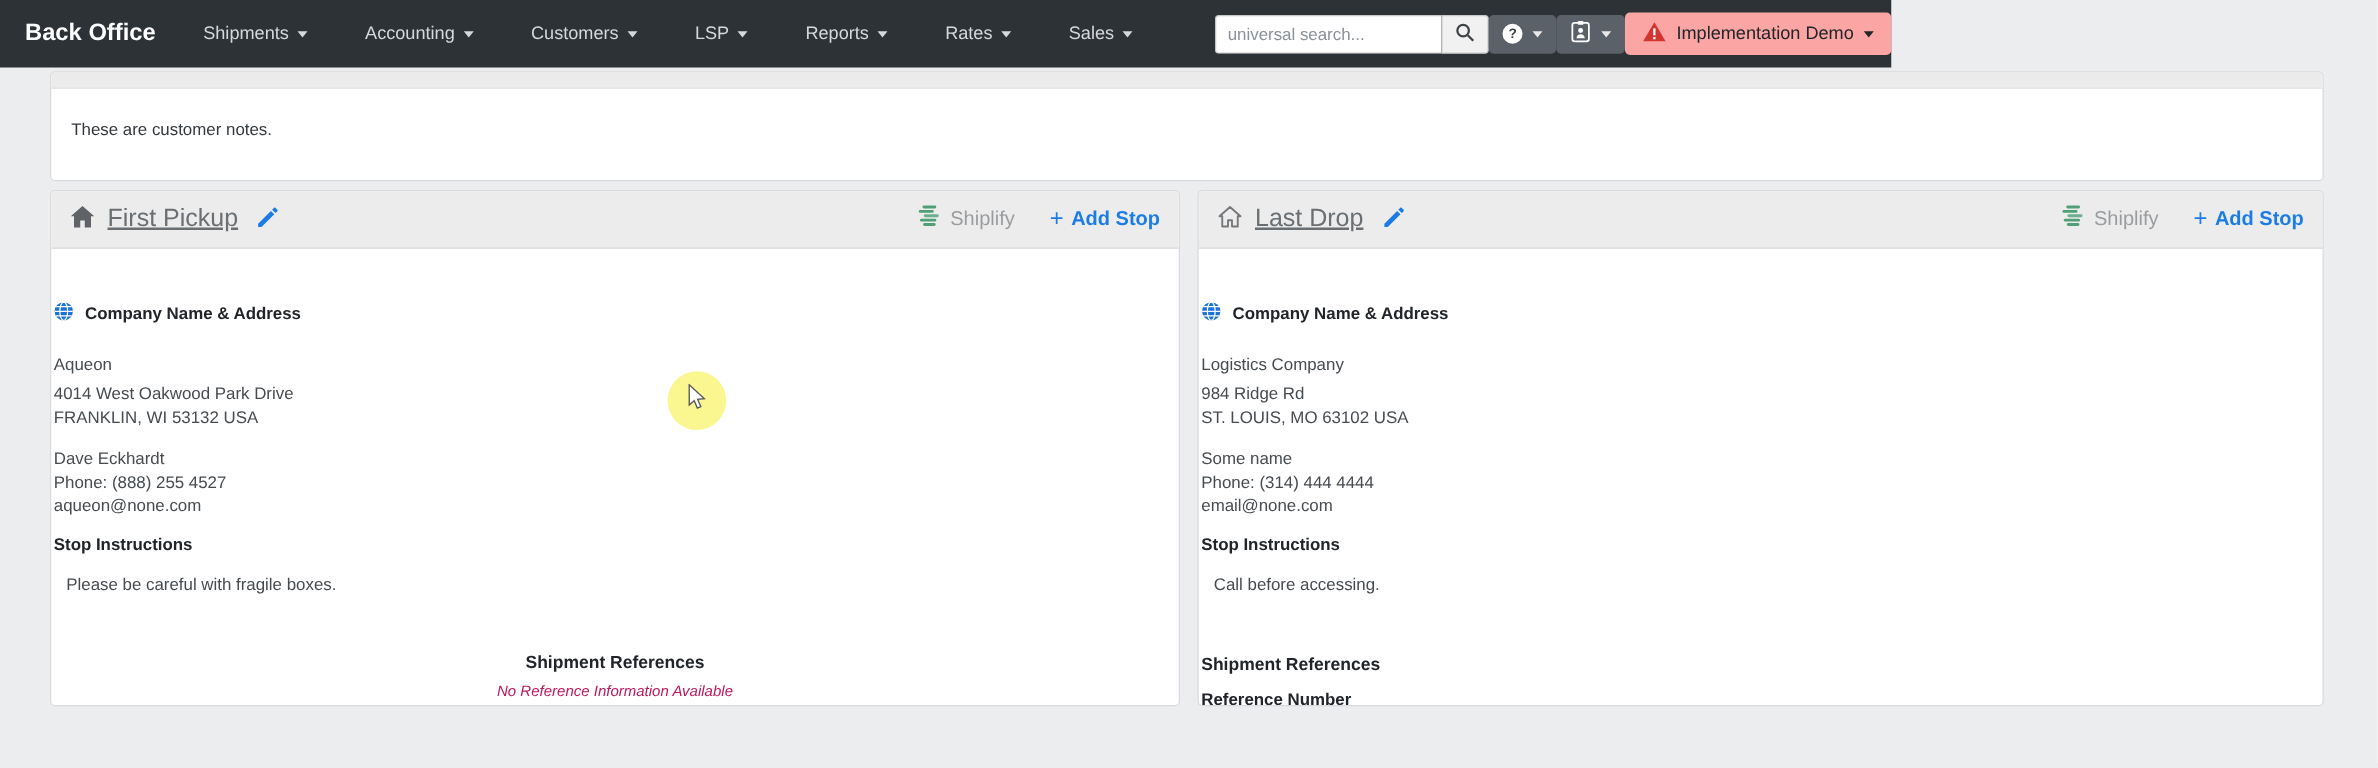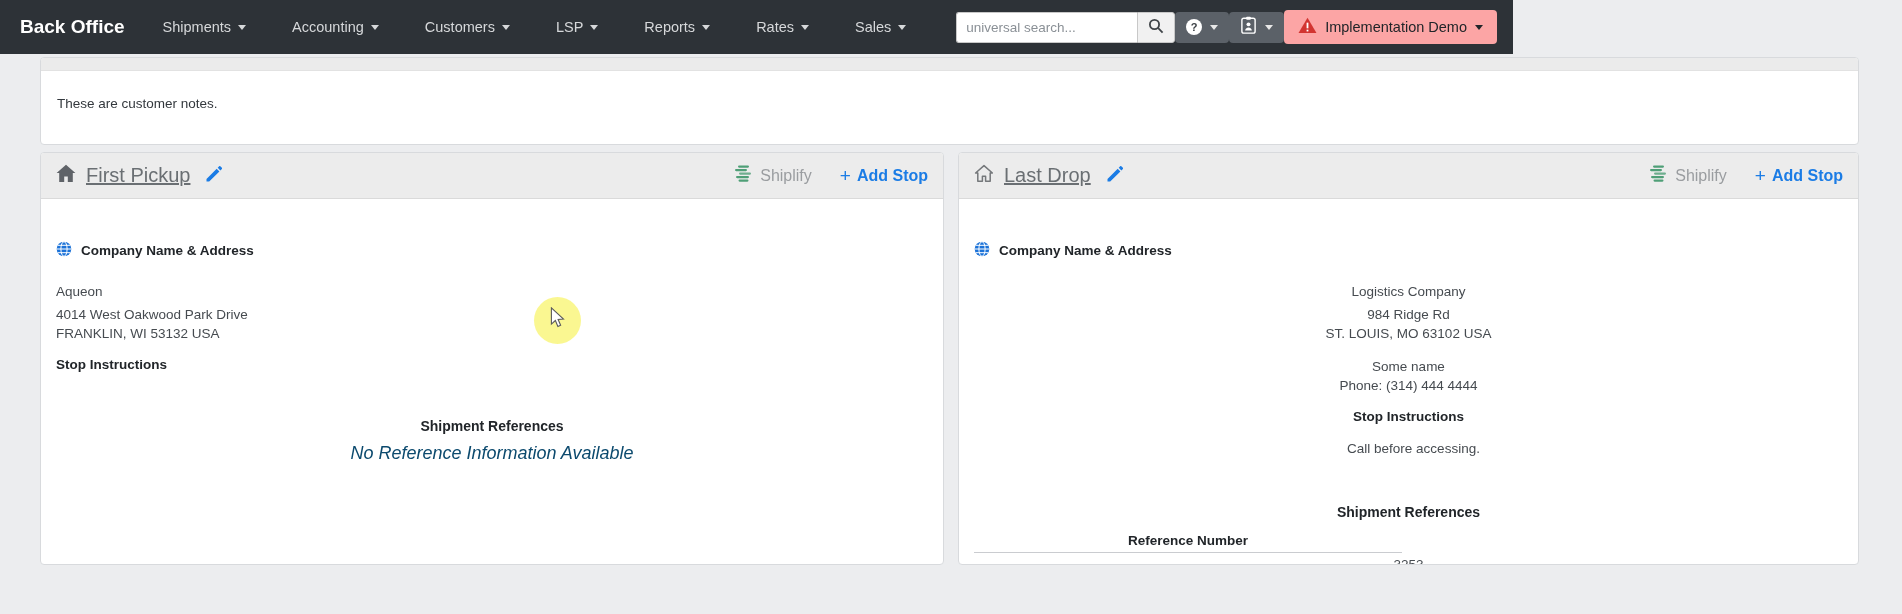--- a/index.html
+++ b/index.html
@@ -5,57 +5,57 @@
   html,body{margin:0;padding:0;}
   body{font-family:"Liberation Sans", sans-serif;}
   .screen{position:relative;width:1902px;height:614px;background:#ecedef;overflow:hidden;}
 
   
   .navbar{position:absolute;left:0;top:0;width:1513px;height:54px;background:#2d3237;display:flex;align-items:center;box-sizing:border-box;padding:0 20px;}
   .brand{color:#ffffff;font-size:19px;font-weight:bold;margin-right:38px;white-space:nowrap;}
   .nav-menus{display:flex;align-items:center;gap:46px;}
   .nav-item{color:#d6d8da;font-size:14.5px;display:flex;align-items:center;gap:7px;cursor:pointer;white-space:nowrap;text-decoration:none;}
   .caret{width:0;height:0;border-left:4px solid transparent;border-right:4px solid transparent;border-top:5px solid currentColor;display:inline-block;}
-  .nav-right{position:absolute;right:16px;top:0;height:54px;display:flex;align-items:center;gap:0;}
+  .nav-right{position:absolute;right:0;top:0;height:54px;display:flex;align-items:center;gap:0;}
   .search-group{display:flex;align-items:center;}
   .search-input{width:162px;height:29px;border:1px solid #c8c8c8;border-right:none;border-radius:3px 0 0 3px;padding:0 9px;font-size:13.5px;color:#333;outline:none;font-family:"Liberation Sans",sans-serif;}
   .search-input::placeholder{color:#8a9096;}
   .search-btn{width:38px;height:31px;background:#f1f1f1;border:1px solid #c8c8c8;border-radius:0 3px 3px 0;display:flex;align-items:center;justify-content:center;cursor:pointer;}
   .icon-btn{height:31px;background:#5b6168;border:none;border-radius:4px;color:#e8e8e8;display:flex;align-items:center;justify-content:center;gap:8px;padding:0 11px;cursor:pointer;}
   .help-circle{width:16px;height:16px;border-radius:50%;background:#ffffff;color:#3a3f44;font-size:11px;font-weight:bold;display:flex;align-items:center;justify-content:center;}
   .demo-btn{height:34px;background:#fca5a5;border:none;border-radius:4px;display:flex;align-items:center;gap:8px;padding:0 14px;font-size:14.5px;color:#212529;cursor:pointer;font-family:"Liberation Sans",sans-serif;}
 
   
   .card{position:absolute;background:#ffffff;border:1px solid #d8dadd;border-radius:4px;box-sizing:border-box;overflow:hidden;}
   .notes-card{left:40px;top:57px;width:1819px;height:88px;}
   .notes-sliver{height:12px;background:#ebebeb;border-bottom:1px solid #e2e2e2;}
   .notes-text{padding:25px 16px 0 16px;font-size:13.5px;color:#33383d;}
 
   .panel-pickup{left:40px;top:152px;width:904px;height:413px;}
-  .panel-drop{left:958px;top:152px;width:901px;height:413px;text-align:center;}
+  .panel-drop{left:958px;top:152px;width:901px;height:413px;}
   .panel-header{height:46px;background:#ececec;border-bottom:1px solid #dadada;display:flex;align-items:center;justify-content:space-between;padding:0 15px;box-sizing:border-box;}
   .ph-left{display:flex;align-items:center;gap:10px;}
   .panel-title{font-size:20px;color:#6a6f73;font-weight:500;white-space:nowrap;text-decoration:underline;}
   .edit-btn{background:none;border:none;padding:0;margin-left:4px;cursor:pointer;display:flex;align-items:center;}
   .ph-right{display:flex;align-items:center;gap:28px;}
   .shiplify-link{display:flex;align-items:center;gap:7px;color:#9a9da0;font-size:16px;cursor:pointer;text-decoration:none;}
   .addstop-link{display:flex;align-items:center;gap:6px;color:#1b7ce5;font-size:16px;font-weight:bold;cursor:pointer;text-decoration:none;}
   .addstop-plus{font-weight:400;font-size:19px;line-height:1;}
 
-  .panel-body{padding:15px 15px;}
+  .panel-body{padding:15px 2px;}
   .sec-heading{display:flex;align-items:center;gap:9px;font-size:13.5px;font-weight:bold;color:#212529;margin-top:27px;}
   .addr-block{margin-top:11px;font-size:13.5px;color:#464b50;line-height:19px;}
   .addr-company{margin-bottom:4px;margin-top:22px;}
   .contact-block{margin-top:14px;font-size:13.5px;color:#464b50;line-height:19px;}
   .instr-heading{font-size:13.5px;font-weight:bold;color:#212529;margin-top:14px;}
   .instr-text{font-size:13.5px;color:#464b50;margin-top:17px;padding-left:10px;}
 
   .refs-center{text-align:center;margin-top:46px;}
   .refs-heading-c{font-size:14px;font-weight:bold;color:#212529;}
-  .refs-empty{font-size:18px;font-style:italic;color:#0c4a6e;margin-top:9px;}
+  .refs-empty{font-size:12px;font-style:italic;color:#be185d;margin-top:9px;}
 
   .refs-left{margin-top:48px;}
   .refs-heading-l{font-size:14px;font-weight:bold;color:#212529;}
   .ref-col{width:428px;border-bottom:1px solid #caccd0;padding-bottom:4px;margin-top:13px;font-size:13.5px;font-weight:bold;color:#212529;}
   .ref-val{font-size:13.5px;color:#464b50;margin-top:4px;}
 
   
   .cursor-halo{position:absolute;left:534px;top:297px;width:47px;height:47px;border-radius:50%;background:#f9f67e;opacity:.85;}
   .cursor-arrow{position:absolute;left:550px;top:307px;}
 </style>
@@ -178,21 +178,27 @@
                 <path d="M.7 8h14.6M1.7 4.3h12.6M1.7 11.7h12.6"></path>
               </g>
             </svg></span>
         <span>Company Name &amp; Address</span>
       </div>
       <div class="addr-block">
         <div class="addr-company">Aqueon</div>
         <div>4014 West Oakwood Park Drive</div>
         <div>FRANKLIN, WI 53132 USA</div>
       </div>
+      <div class="contact-block">
+        <div>Dave Eckhardt</div>
+        <div>Phone: (888) 255 4527</div>
+        <div>aqueon@none.com</div>
+      </div>
       <div class="instr-heading">Stop Instructions</div>
+      <div class="instr-text">Please be careful with fragile boxes.</div>
       <div class="refs-center">
         <div class="refs-heading-c">Shipment References</div>
         <div class="refs-empty">No Reference Information Available</div>
       </div>
     </div>
   </div>
 
   <div class="card panel-drop">
     <div class="panel-header">
       <div class="ph-left">
@@ -237,20 +243,21 @@
         <span>Company Name &amp; Address</span>
       </div>
       <div class="addr-block">
         <div class="addr-company">Logistics Company</div>
         <div>984 Ridge Rd</div>
         <div>ST. LOUIS, MO 63102 USA</div>
       </div>
       <div class="contact-block">
         <div>Some name</div>
         <div>Phone: (314) 444 4444</div>
+        <div>email@none.com</div>
       </div>
       <div class="instr-heading">Stop Instructions</div>
       <div class="instr-text">Call before accessing.</div>
       <div class="refs-left">
         <div class="refs-heading-l">Shipment References</div>
         <div class="ref-col">Reference Number</div>
         <div class="ref-val">3253</div>
       </div>
     </div>
   </div>

